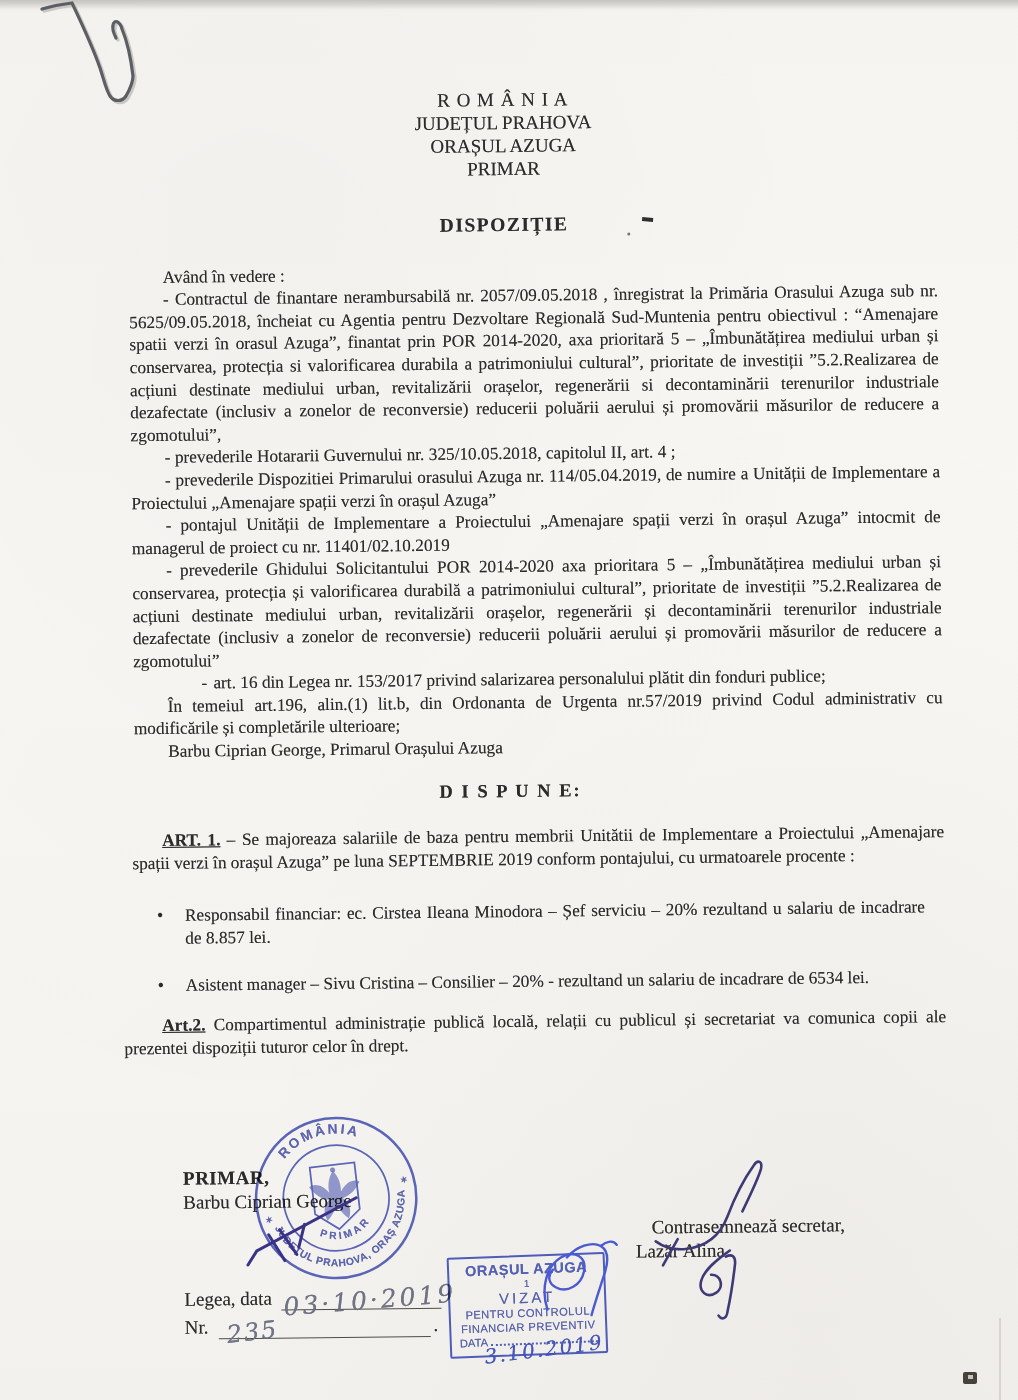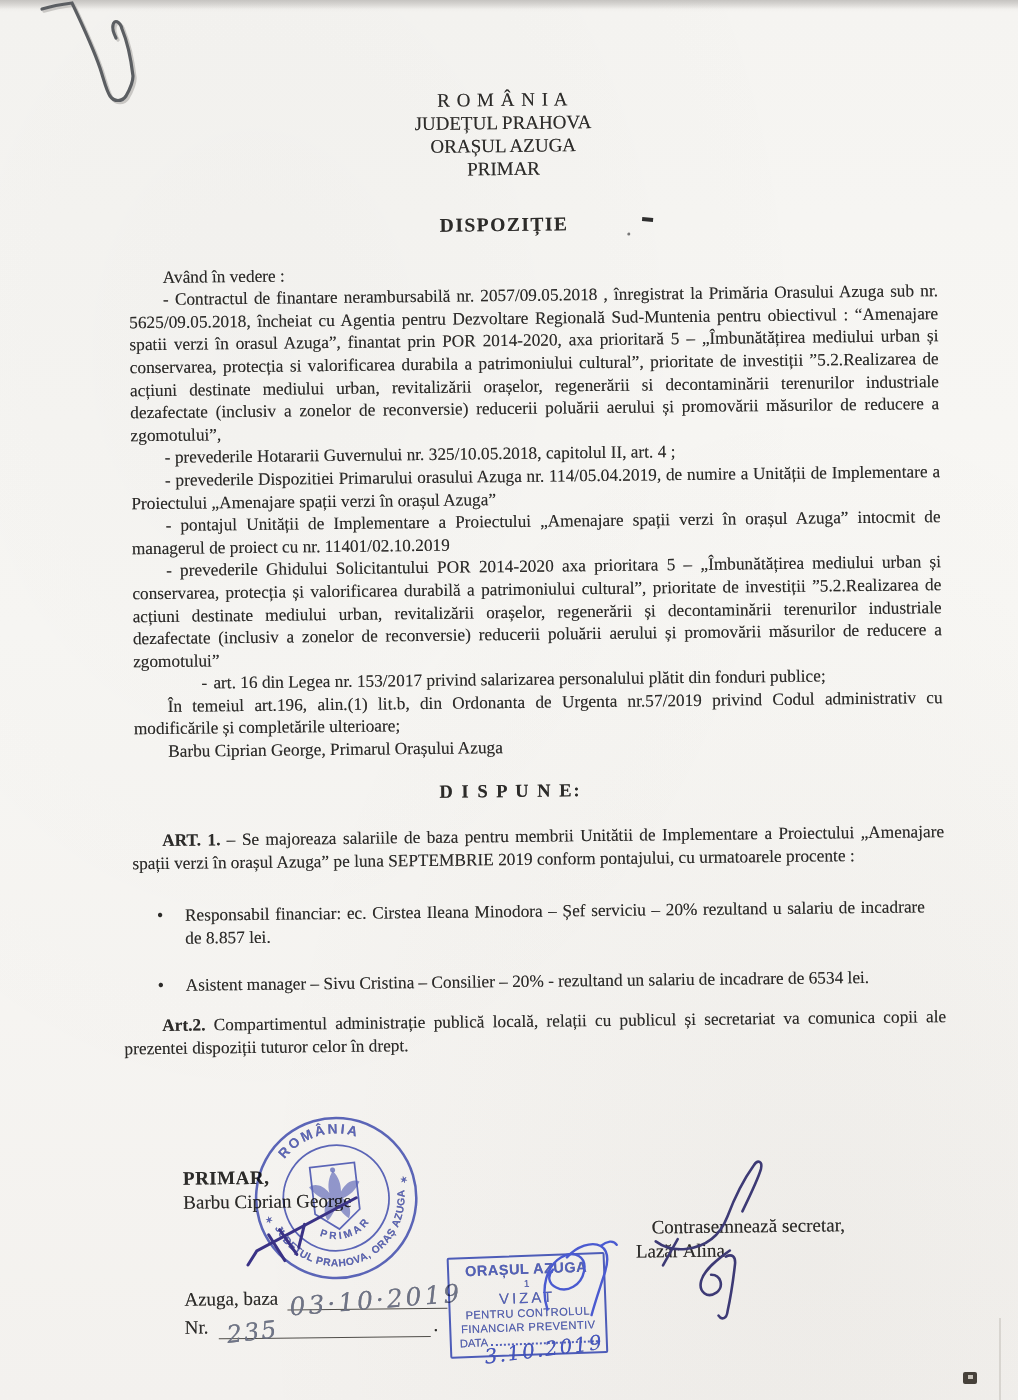--- a/index.html
+++ b/index.html
@@ -17,21 +17,21 @@
        text-shadow:0 0 0.6px rgba(43,42,40,0.5);}
   .doc-header{padding-top:88px;text-align:center;font-size:19px;line-height:23px;}
   .doc-header .country{letter-spacing:1px;}
   .doc-title{margin-top:34px;text-align:center;font-weight:bold;font-size:19.5px;letter-spacing:1.5px;}
   .bodytext{margin:26px 76px 0 133px;text-align:justify;}
   .bodytext p{margin:0;text-indent:34px;}
   .m6{display:inline-block;width:46px;}
   .issuer{margin-top:18px;}
   .dispune{margin-top:20px;text-align:center;font-weight:bold;font-size:18.5px;letter-spacing:2px;}
   .art1{margin:24px 76px 0 130px;text-indent:30px;text-align:justify;}
-  .lead{font-weight:bold;}
+  .lead{font-weight:bold;text-decoration:underline;}
   ul.points{margin:30px 96px 0 152px;padding:0;list-style:none;}
   ul.points li{margin:0 0 24px 0;padding-left:30px;position:relative;text-align:justify;}
   ul.points li:last-child{margin-bottom:0;}
   ul.points .bullet{position:absolute;left:2px;top:-1px;font-size:18px;}
   .art2{margin:18px 76px 0 120px;text-indent:38px;text-align:justify;}
   .primar-block{position:absolute;left:177px;top:1163px;font-size:19px;line-height:24px;}
   .primar-role{font-weight:bold;letter-spacing:0.5px;}
   .contrasign{position:absolute;left:629px;top:1217px;font-size:19px;line-height:24px;}
   .contrasign .role{margin-left:16px;}
   .footer{position:absolute;left:177px;top:1276px;font-size:19px;}
@@ -119,21 +119,21 @@
     <div>Barbu Ciprian George</div>
   </div>
 
   <div class="contrasign">
     <div class="role">Contrasemnează secretar,</div>
     <div>Lazăr Alina</div>
   </div>
 
   <div class="footer">
     <div class="frow">
-      <span>Azuga, baza</span>
+      <span>Legea, data</span>
       <span class="dateline">
         <span class="hand-date">03·10·2019</span>
       </span>
     </div>
     <div class="frow">
       <span>Nr.</span>
       <span class="nrline">
         <span class="hand-nr">235</span>
       </span>
       <span class="enddot">.</span>

